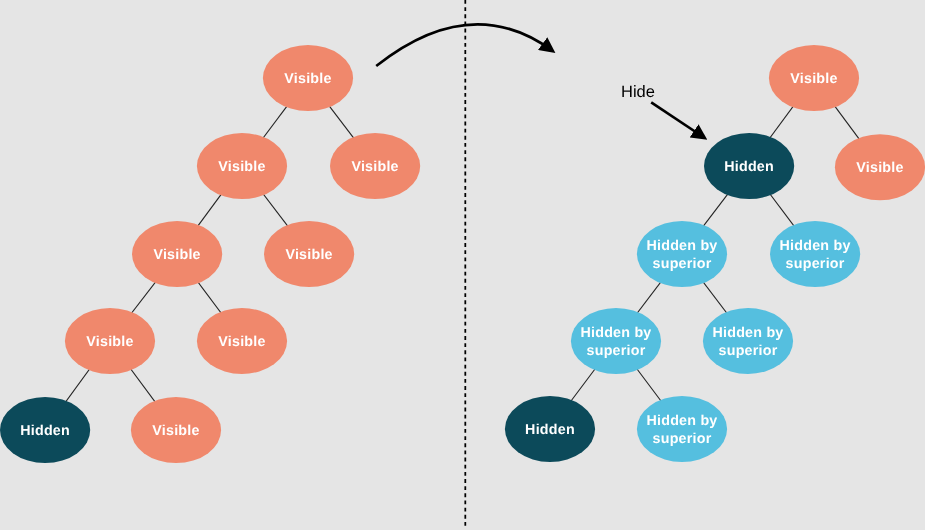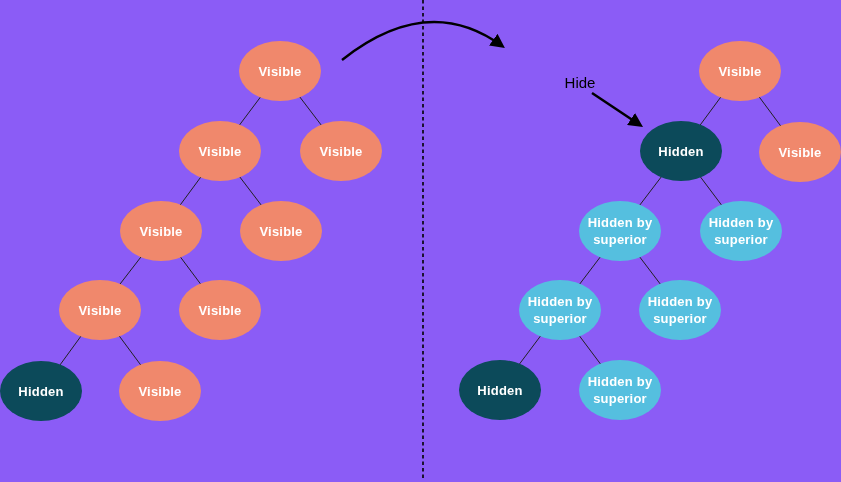--- a/index.html
+++ b/index.html
@@ -4,21 +4,21 @@
 <style>
   html, body {
     margin: 0;
     padding: 0;
     background: #ffffff;
   }
   .stage {
     position: relative;
     width: 841px;
     height: 482px;
-    background: #8b5cf6;
+    background: #e5e5e5;
     overflow: hidden;
     font-family: "Liberation Sans", sans-serif;
   }
   svg { display: block; }
   .node-label {
     font-family: "Liberation Sans", sans-serif;
     font-size: 13px;
     font-weight: 600;
     letter-spacing: 0.2px;
   }

